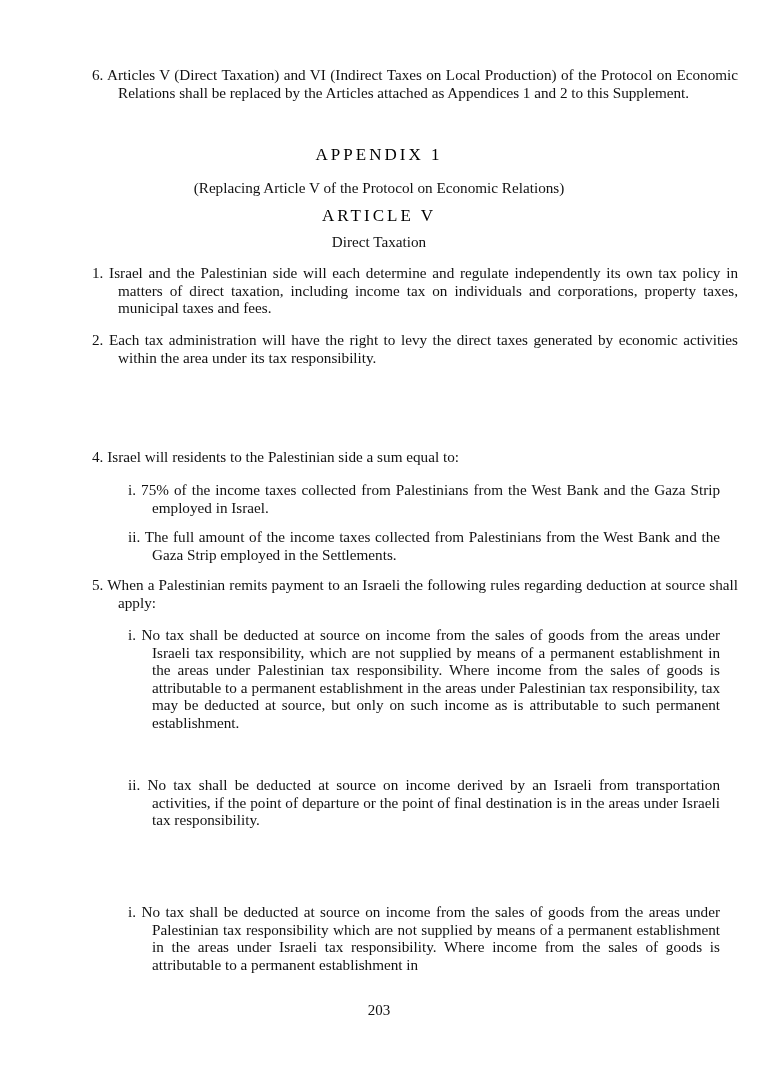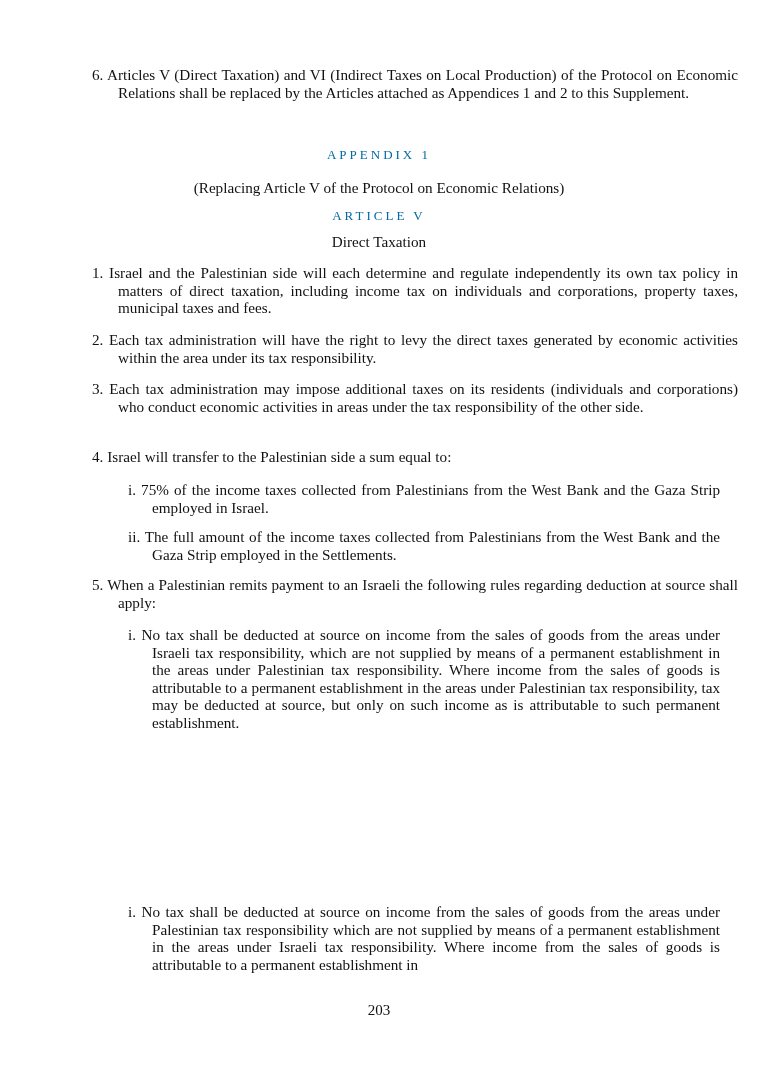--- a/index.html
+++ b/index.html
@@ -8,21 +8,21 @@
     font-family: "Liberation Serif", "DejaVu Serif", serif;
     color: #111111; font-size: 15.2px; line-height: 17.5px;
   }
   .page { position: absolute; left: 0; top: 0; width: 758px; height: 1078px; }
   .para { position: absolute; text-align: justify; }
   .lvl1 { left: 76px; width: 620px; }
   .hang1 { padding-left: 26px; text-indent: -26px; margin-left: 16px; }
   .lvl2 { left: 128px; width: 568px; }
   .hang2 { padding-left: 24px; text-indent: -24px; }
   .center { position: absolute; left: 0; width: 758px; text-align: center; }
-  .faded { color: #0369a1; letter-spacing: 3px; font-size: 13px; filter: blur(0.4px); }
+  .faded { color: #000000; letter-spacing: 3px; font-size: 17px; filter: blur(0.4px); }
   .pagenum { font-size: 15px; }
 </style>
 </head>
 <body>
 
 <div class="page">
 
   <div class="para lvl1 hang1" style="top:66px;">
     <span>6.</span>
     <span>Articles V (Direct Taxation) and VI (Indirect Taxes on Local Production) of the Protocol on Economic Relations shall be replaced by the Articles attached as Appendices 1 and 2 to this Supplement.</span>
@@ -36,46 +36,46 @@
   <div class="para lvl1 hang1" style="top:264px;">
     <span>1.</span>
     <span>Israel and the Palestinian side will each determine and regulate independently its own tax policy in matters of direct taxation, including income tax on individuals and corporations, property taxes, municipal taxes and fees.</span>
   </div>
 
   <div class="para lvl1 hang1" style="top:331px;">
     <span>2.</span>
     <span>Each tax administration will have the right to levy the direct taxes generated by economic activities within the area under its tax responsibility.</span>
   </div>
 
-  <div class="para lvl1 hang1" style="top:380px;">
-    <span>3.</span>
-    <span>Each tax administration may impose additional taxes on its residents (individuals and corporations) who conduct economic activities in areas under the tax responsibility of the other side.</span>
-  </div>
 
   <div class="para lvl1 hang1" style="top:448px;">
     <span>4.</span>
-    <span>Israel will transfer to the Palestinian side a sum equal to:</span>
+    <span>Israel will residents to the Palestinian side a sum equal to:</span>
   </div>
   <div class="para lvl2 hang2" style="top:481px;">
     <span>i.</span>
     <span>75% of the income taxes collected from Palestinians from the West Bank and the Gaza Strip employed in Israel.</span>
   </div>
   <div class="para lvl2 hang2" style="top:528px;">
     <span>ii.</span>
     <span>The full amount of the income taxes collected from Palestinians from the West Bank and the Gaza Strip employed in the Settlements.</span>
   </div>
 
   <div class="para lvl1 hang1" style="top:576px;">
     <span>5.</span>
     <span>When a Palestinian remits payment to an Israeli the following rules regarding deduction at source shall apply:</span>
   </div>
   <div class="para lvl2 hang2" style="top:626px;">
     <span>i.</span>
     <span>No tax shall be deducted at source on income from the sales of goods from the areas under Israeli tax responsibility, which are not supplied by means of a permanent establishment in the areas under Palestinian tax responsibility. Where income from the sales of goods is attributable to a permanent establishment in the areas under Palestinian tax responsibility, tax may be deducted at source, but only on such income as is attributable to such permanent establishment.</span>
   </div>
+  <div class="para lvl2 hang2" style="top:776px;">
+    <span>ii.</span>
+    <span>No tax shall be deducted at source on income derived by an Israeli from transportation activities, if the point of departure or the point of final destination is in the areas under Israeli tax responsibility.</span>
+  </div>
 
   <div class="para lvl2 hang2" style="top:903px;">
     <span>i.</span>
     <span>No tax shall be deducted at source on income from the sales of goods from the areas under Palestinian tax responsibility which are not supplied by means of a permanent establishment in the areas under Israeli tax responsibility. Where income from the sales of goods is attributable to a permanent establishment in</span>
   </div>
 
   <div class="center pagenum" style="top:1002px;">203</div>
 </div>
 
 </body></html>

